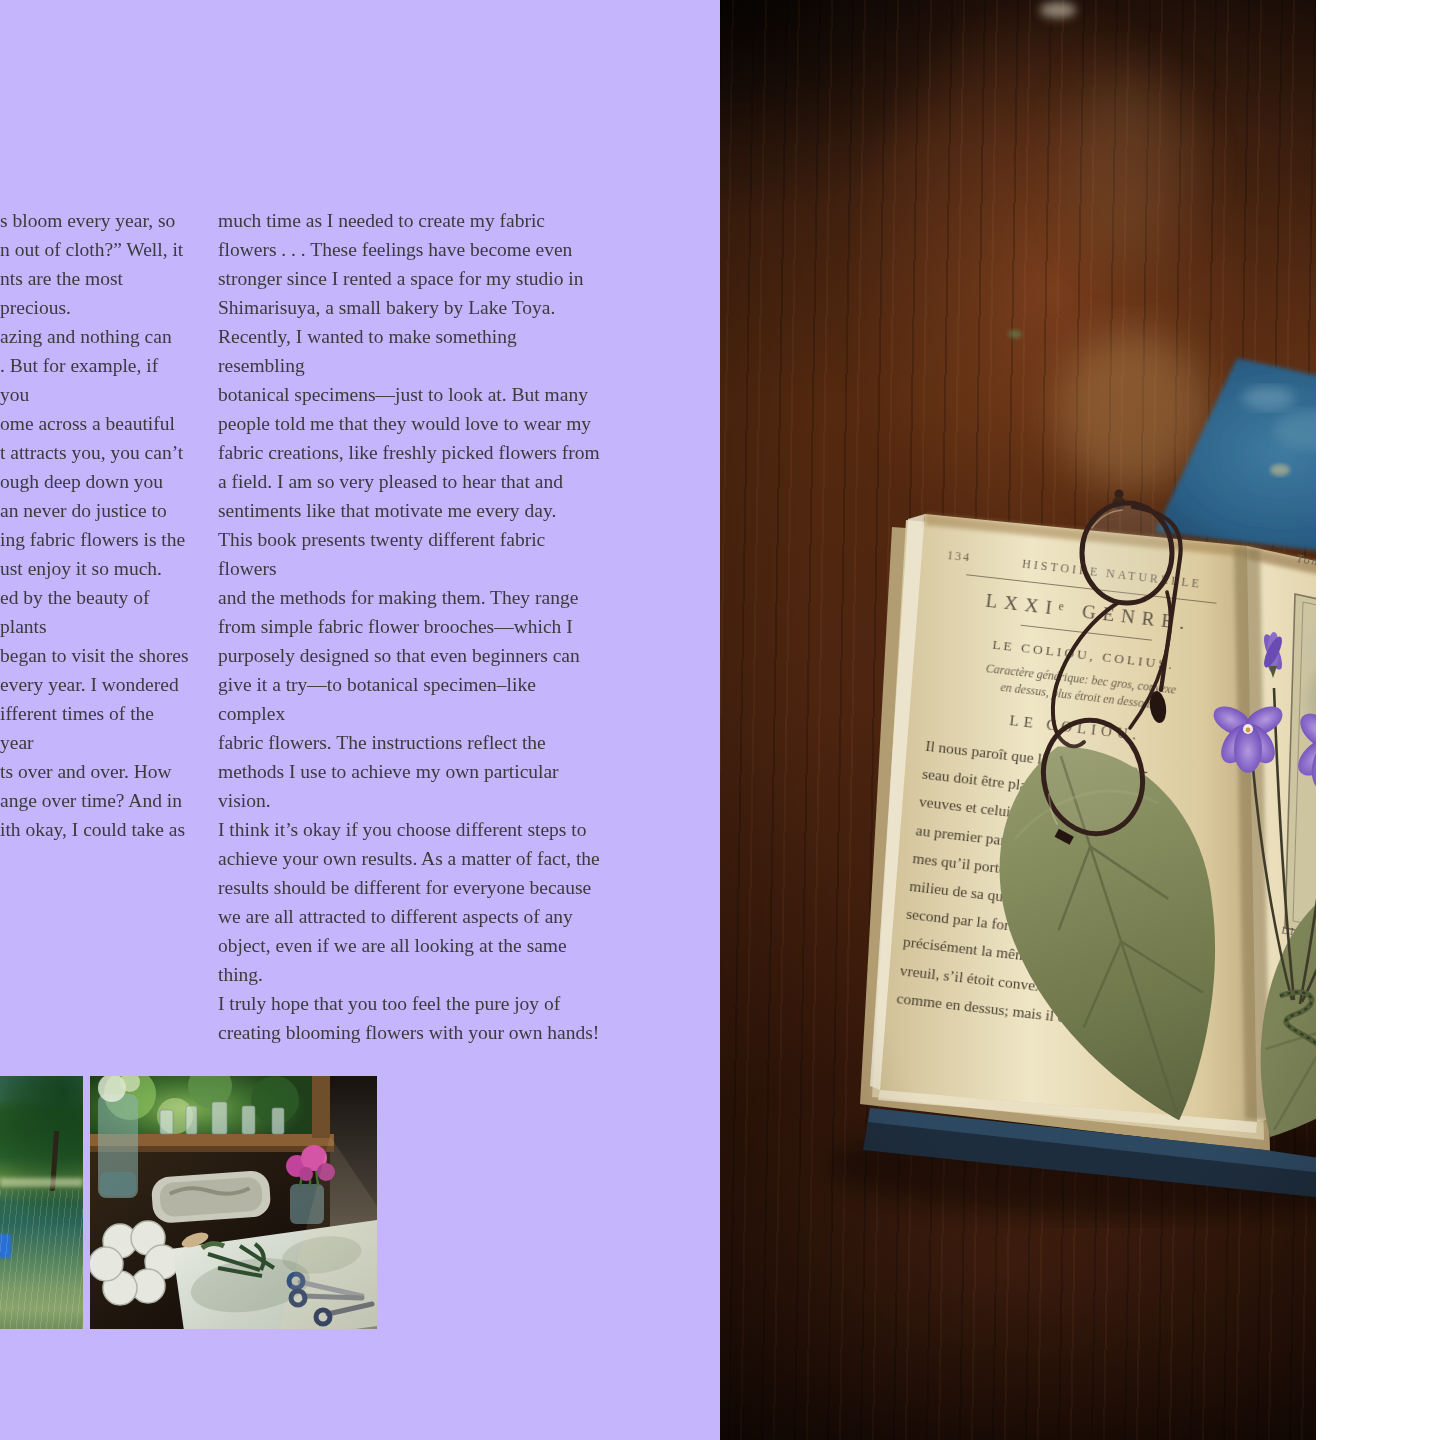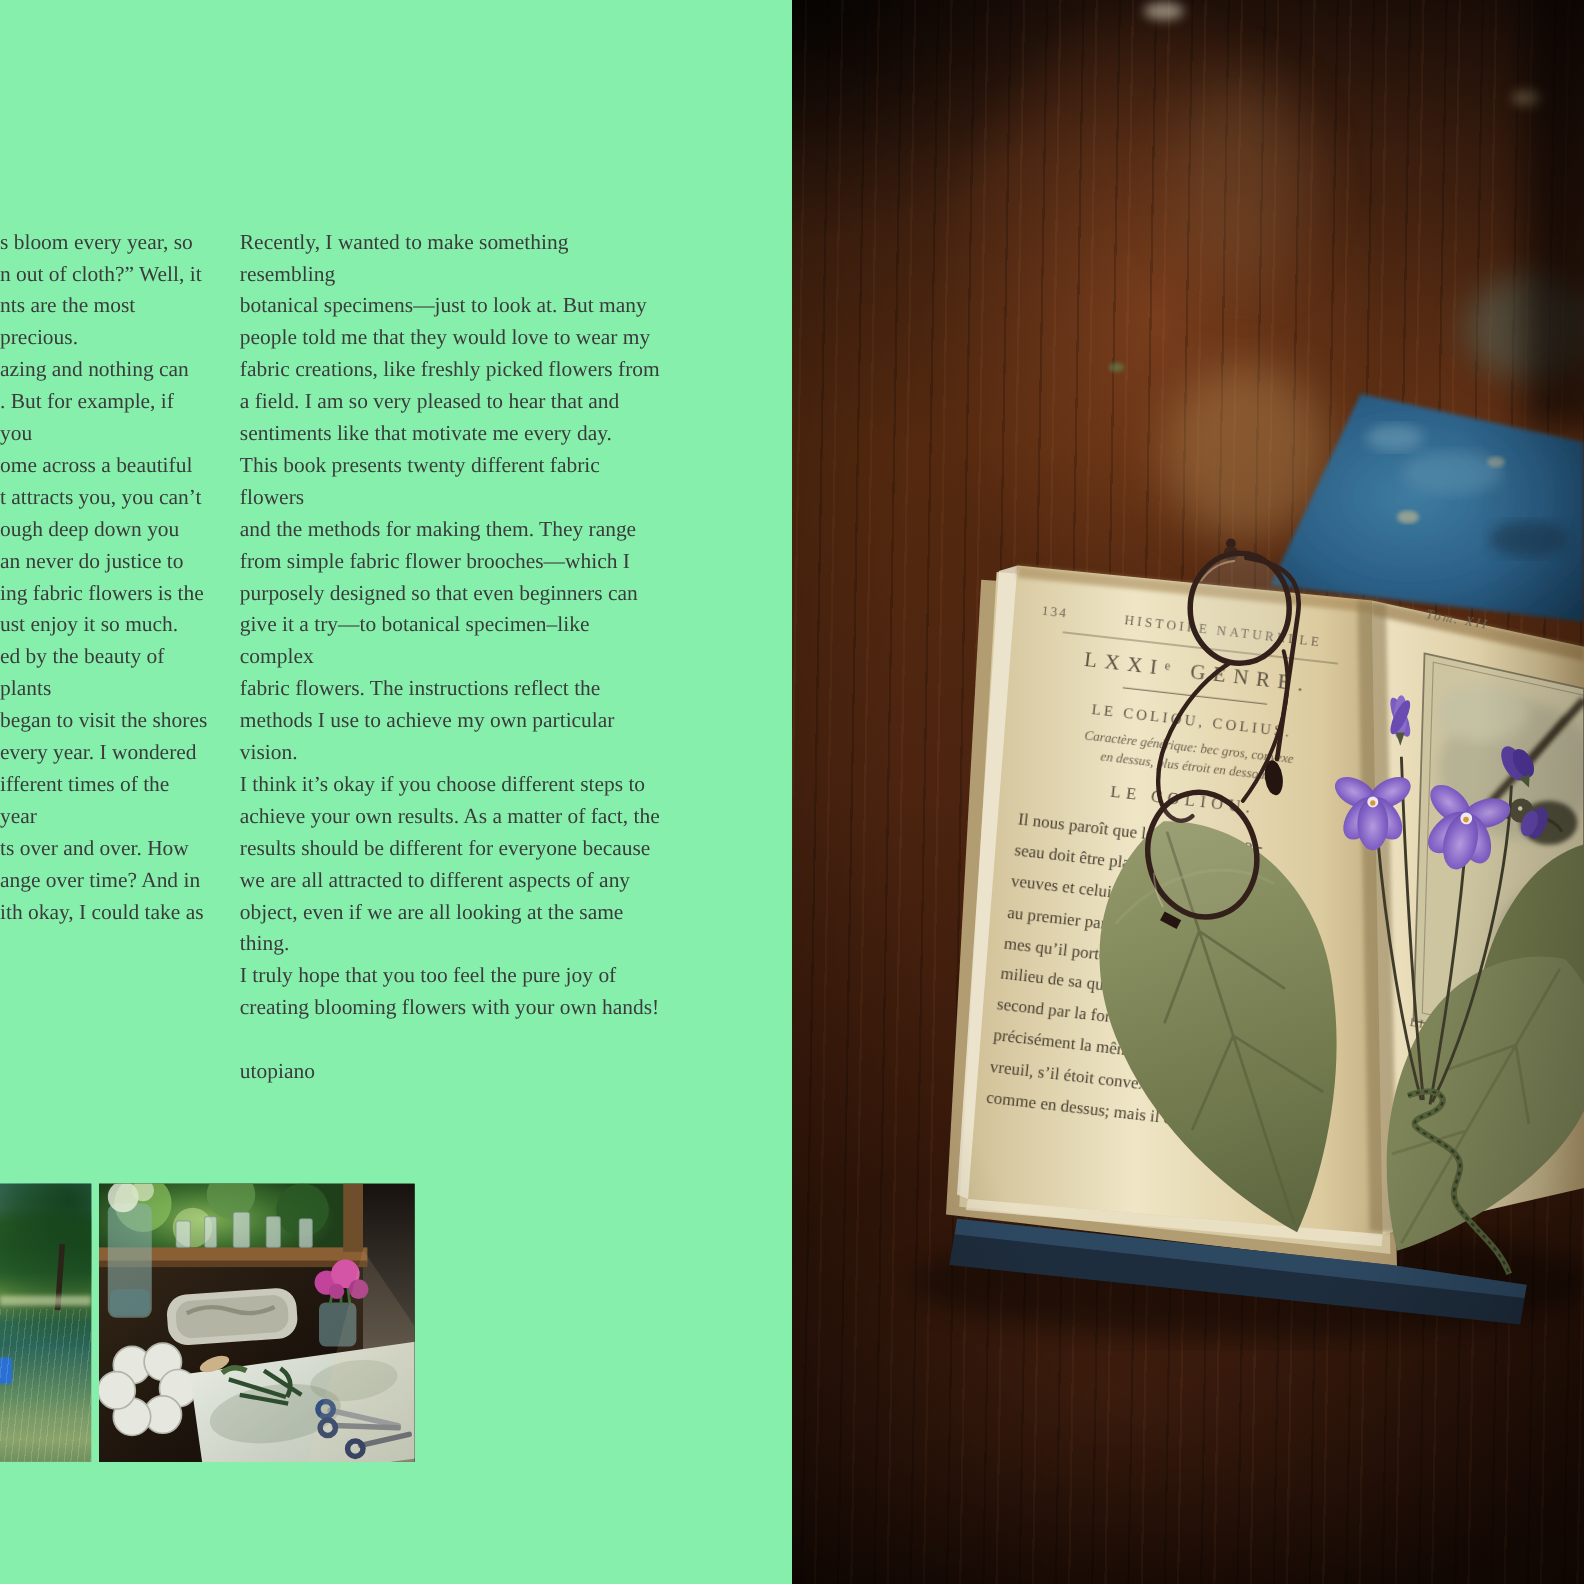--- a/index.html
+++ b/index.html
@@ -1,16 +1,16 @@
 <!DOCTYPE html>
 <html><head>
 <meta charset="utf-8">
 <style>
   html,body{margin:0;padding:0;background:#ffffff;}
-  #canvas{position:relative;width:1440px;height:1440px;background:#86efac;overflow:hidden;
+  #canvas{position:relative;width:1316px;height:1440px;background:#c4b5fd;overflow:hidden;
           font-family:"Liberation Serif", serif;color:#3b3b3b;}
   .pre{white-space:pre-line;}
   
   #col-left{position:absolute;left:0;top:206px;width:192px;font-size:19.5px;line-height:29px;}
   #col-right{position:absolute;left:218px;top:206px;width:386px;font-size:19.5px;line-height:29px;}
   .para{margin:0;}
   .para + .para{}
   #signature{margin-top:29px;text-align:left;}
   
   #photo-lake{position:absolute;left:0;top:1076px;width:83px;height:253px;overflow:hidden;
@@ -73,20 +73,24 @@
     <p class="para pre">ed by the beauty of plants
 began to visit the shores
 every year. I wondered
 ifferent times of the year
 ts over and over. How
 ange over time? And in
 ith okay, I could take as</p>
   </div>
 
   <div id="col-right">
+    <p class="para pre">much time as I needed to create my fabric
+flowers . . .  These feelings have become even
+stronger since I rented a space for my studio in
+Shimarisuya, a small bakery by Lake Toya.</p>
     <p class="para pre">Recently, I wanted to make something resembling
 botanical specimens—just to look at. But many
 people told me that they would love to wear my
 fabric creations, like freshly picked flowers from
 a field. I am so very pleased to hear that and
 sentiments like that motivate me every day.</p>
     <p class="para pre">This book presents twenty different fabric flowers
 and the methods for making them. They range
 from simple fabric flower brooches—which I
 purposely designed so that even beginners can

